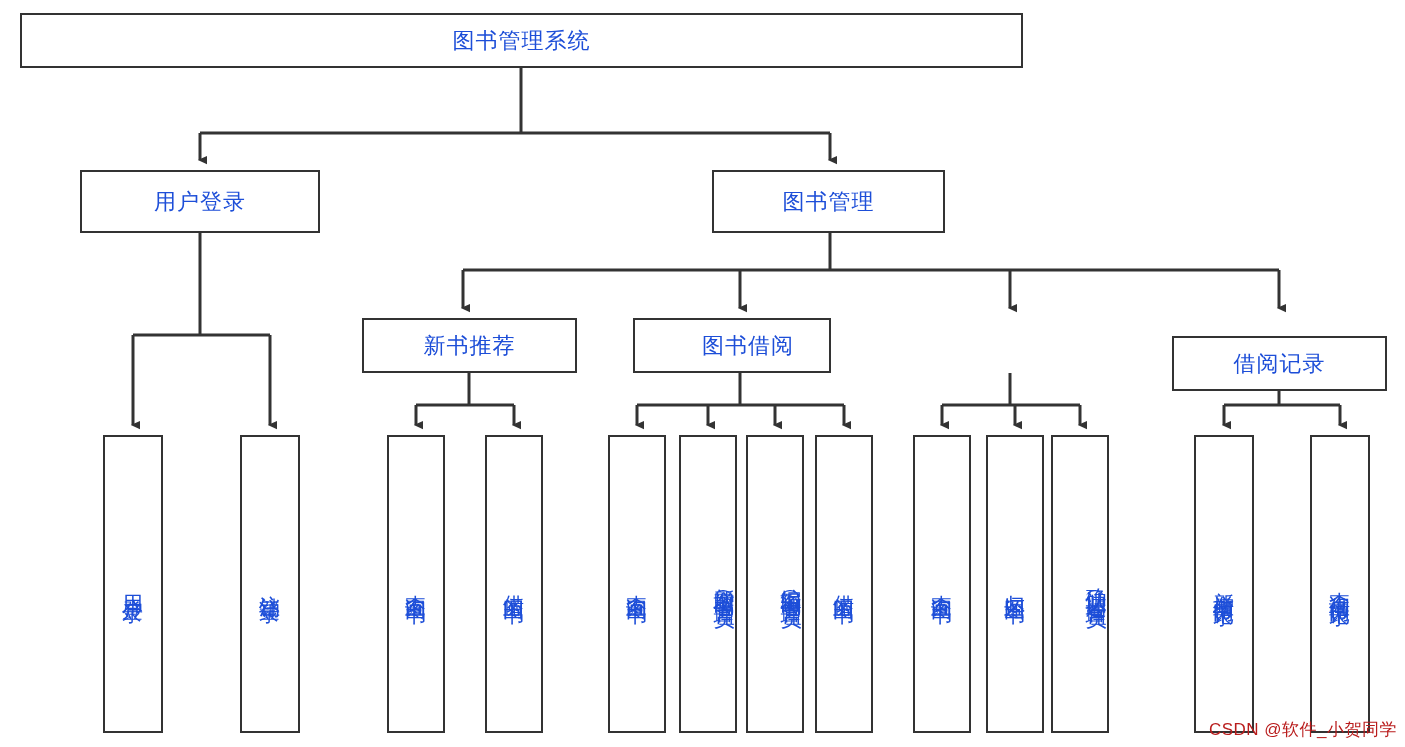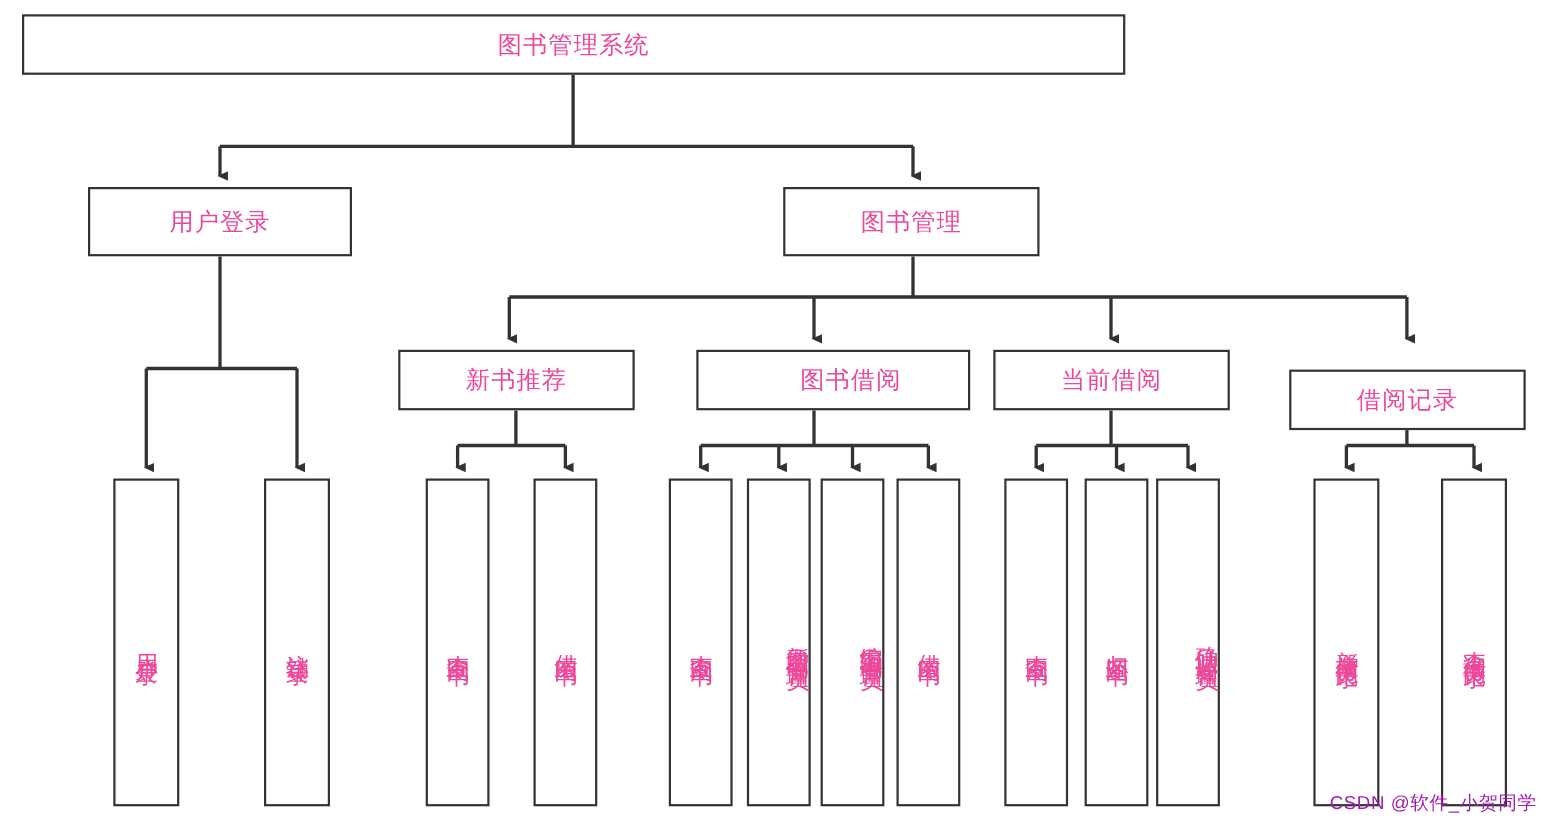--- a/index.html
+++ b/index.html
@@ -25,21 +25,21 @@
     height: 747px;
   }
   .node {
     position: absolute;
     box-sizing: border-box;
     border: 2px solid #333333;
     background: #ffffff;
     display: flex;
     align-items: center;
     justify-content: center;
-    color: #ec4899;
+    color: #1d4ed8;
   }
   .node.horiz {
     font-size: 22px;
     letter-spacing: 1px;
   }
   .node.vert {
     writing-mode: vertical-rl;
     text-orientation: upright;
     font-size: 21px;
     letter-spacing: 3px;
@@ -49,21 +49,21 @@
   }
   .node.vert.toppad {
     align-items: flex-start;
     justify-content: center;
   }
   .watermark {
     position: absolute;
     right: 8px;
     bottom: 6px;
     font-size: 17px;
-    color: #a21caf;
+    color: #b91c1c;
     letter-spacing: 0.5px;
     white-space: nowrap;
     pointer-events: none;
   }
 </style>
 </head>
 <body>
 
 <div id="canvas">
 
@@ -116,22 +116,21 @@
       <path d="M 1340 405 L 1340 425" marker-end="url(#arrow)"></path>
     </g>
   </svg>
 
   <div class="node horiz" style="left: 20px; top: 13px; width: 1003px; height: 55px;">图书管理系统</div>
 
   <div class="node horiz" style="left: 80px; top: 170px; width: 240px; height: 63px;">用户登录</div>
   <div class="node horiz" style="left: 362px; top: 318px; width: 215px; height: 55px;">新书推荐</div>
 
   <div class="node horiz" style="left: 712px; top: 170px; width: 233px; height: 63px;">图书管理</div>
-  <div class="node horiz" style="left: 633px; top: 318px; width: 249px; height: 55px; padding-left: 32px;">图书借阅</div>
-  <div class="node horiz" style="left: 903px; top: 318px; width: 215px; height: 55px;">当前借阅</div>
+  <div class="node horiz" style="left: 633px; top: 318px; width: 198px; height: 55px; padding-left: 32px;">图书借阅</div>
   <div class="node horiz" style="left: 1172px; top: 336px; width: 215px; height: 55px;">借阅记录</div>
 
   <div class="node vert" style="left: 103px; top: 435px; width: 60px; height: 298px;">用户登录</div>
   <div class="node vert" style="left: 240px; top: 435px; width: 60px; height: 298px;">注销登录</div>
   <div class="node vert" style="left: 387px; top: 435px; width: 58px; height: 298px;">查询图书</div>
   <div class="node vert" style="left: 485px; top: 435px; width: 58px; height: 298px;">借阅图书</div>
   <div class="node vert" style="left: 608px; top: 435px; width: 58px; height: 298px;">查询图书</div>
   <div class="node vert toppad" style="left: 679px; top: 435px; width: 58px; height: 298px;">新增图书（管理员）</div>
   <div class="node vert toppad" style="left: 746px; top: 435px; width: 58px; height: 298px;">编辑图书（管理员）</div>
   <div class="node vert" style="left: 815px; top: 435px; width: 58px; height: 298px;">借阅图书</div>

